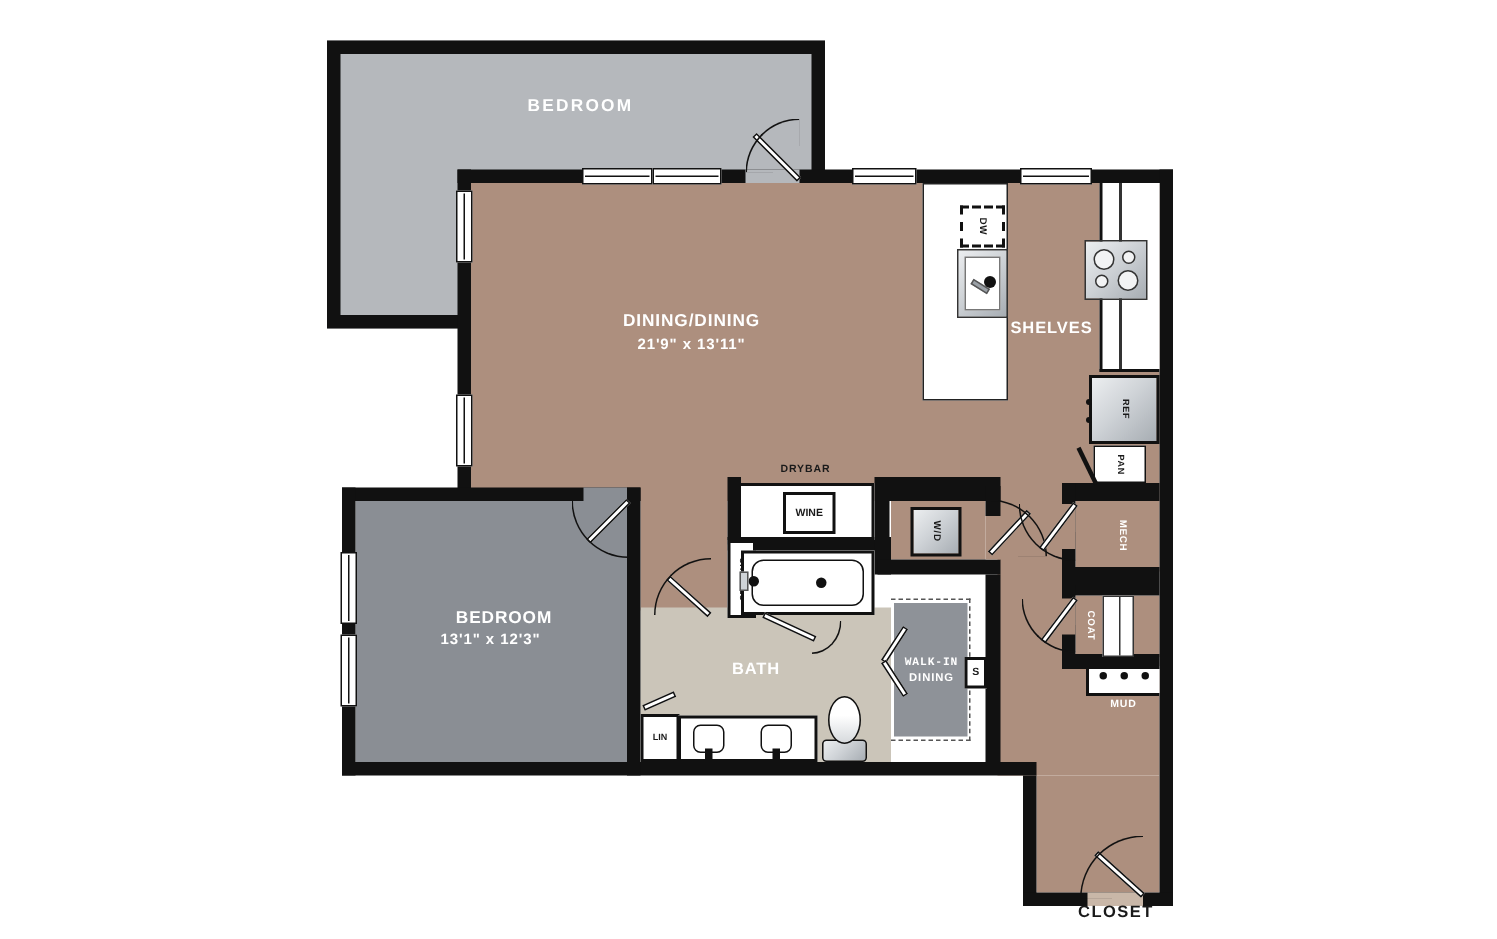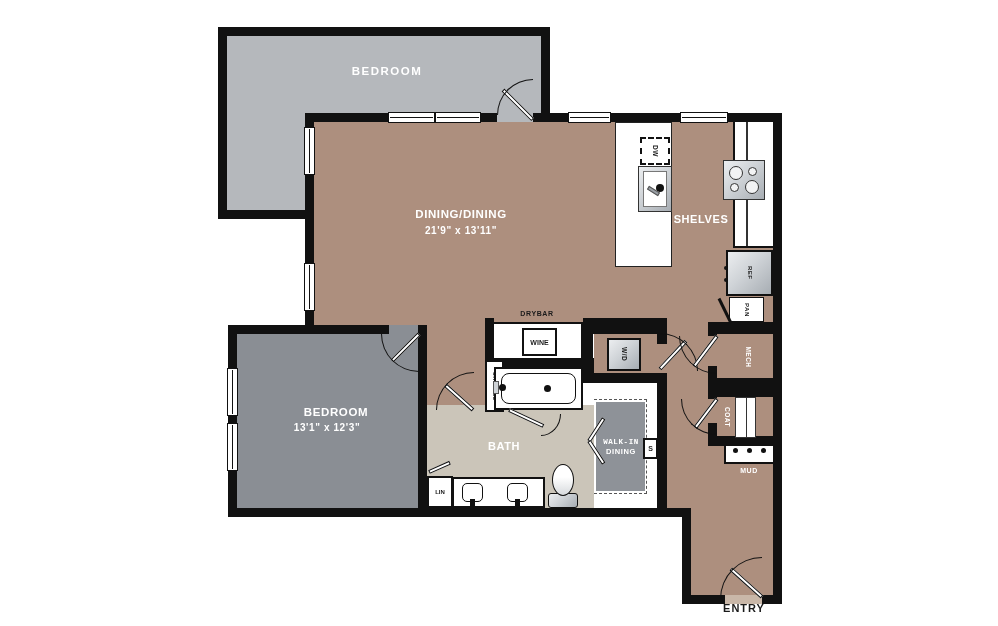--- a/index.html
+++ b/index.html
@@ -188,15 +188,15 @@
   <div class="lbl" style="left:327px;top:427px;font-size:10px;">13'1" x 12'3"</div>
   <div class="lbl" style="left:504px;top:446px;font-size:11px;">BATH</div>
   <div class="lbl" style="left:621px;top:447px;font-size:7.5px;line-height:10px;text-align:center;">
     <span style="position:static;display:block;font-family:Liberation Mono, monospace;">WALK-IN</span>
     <span style="position:static;display:block;">DINING</span>
   </div>
   <div class="lbl vtext" style="left:748px;top:357px;font-size:6.5px;">MECH</div>
   <div class="lbl vtext" style="left:727px;top:417px;font-size:6.5px;">COAT</div>
   <div class="lbl" style="left:749px;top:470px;font-size:7px;">MUD</div>
   <div class="lbl dk" style="left:537px;top:313px;font-size:7px;">DRYBAR</div>
-  <div class="lbl dk" style="left:744px;top:608px;font-size:11px;letter-spacing:1px;">ENTRY</div>
+  <div class="lbl dk" style="left:744px;top:608px;font-size:11px;letter-spacing:1px;">CLOSET</div>
 
 </div>
 
 </body></html>

